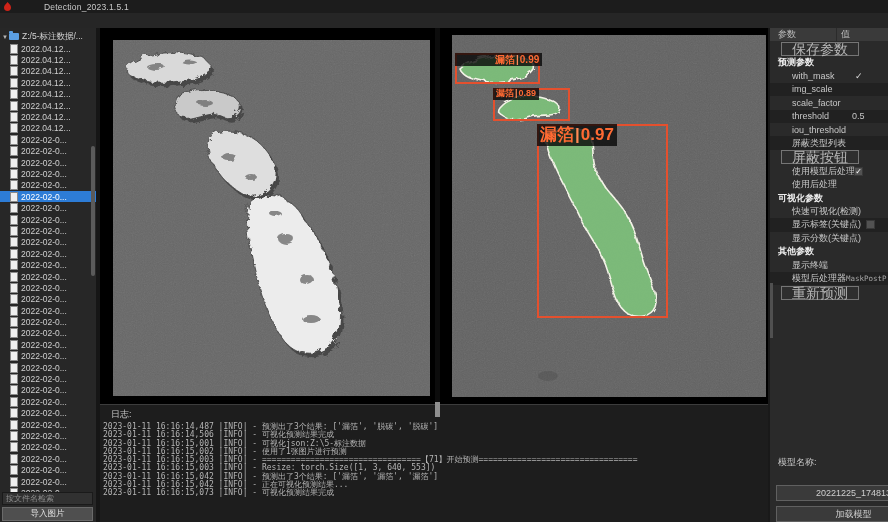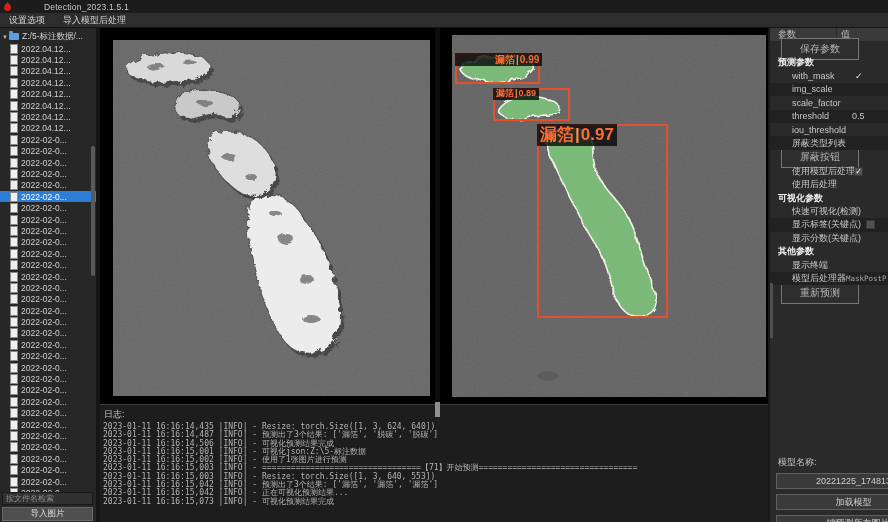--- a/index.html
+++ b/index.html
@@ -40,63 +40,59 @@
   .viewer.vright{flex:1;}
   .imgsvg{position:absolute;left:0;top:0;}
   .det-layer{position:absolute;left:0;top:0;right:0;bottom:0;}
   .det-box{position:absolute;border:2px solid #e4502e;box-sizing:border-box;}
   .det-tag{position:absolute;left:-2px;top:-2px;background:rgba(8,8,8,.8);color:#ff6a33;font-weight:bold;
            white-space:nowrap;padding:0 3px;line-height:1.3;}
   .det-sep{padding:0 1px;color:#ff8a55;}
   
   .log{position:absolute;top:376px;left:0;right:0;bottom:0;background:#1d1d1d;border-top:1px solid #3c3c3c;
        padding:1px 0 0 3px;overflow:hidden;}
-  .log-title{font-size:9px;color:#c6c6c6;margin:2px 0 2px 1px;}
+  .log-title{font-size:9px;color:#c6c6c6;margin:2px 0 2px 8px;}
   .log-line{font-family:"DejaVu Sans Mono","Liberation Mono",monospace;font-size:8px;line-height:8.3px;
             color:#b4b4b4;white-space:pre;}
   
   .rp-header{display:flex;height:13px;background:#3a3a3a;color:#c2c2c2;font-size:9px;align-items:center;}
   .rp-header .c1{padding-left:8px;width:66px;box-sizing:border-box;}
   .rp-header .c2{border-left:1px solid #2b2b2b;padding-left:4px;flex:1;}
   .p-row{display:flex;align-items:center;height:13.4px;font-size:9px;color:#c8c8c8;padding-left:22px;position:relative;}
   .p-row.dark{background:#212121;}
   .p-section{font-weight:bold;color:#ededed;font-size:9px;height:13.4px;display:flex;align-items:center;padding-left:8px;}
   .p-btnrow{height:15px;display:flex;align-items:center;padding-left:11px;}
-  .p-btn{height:22px;width:78px;background:#2e2e2e;border:1px solid #757575;color:#b6b6b6;font-size:10px;
+  .p-btn{height:14px;width:78px;background:#2e2e2e;border:1px solid #757575;color:#b6b6b6;font-size:14px;
          line-height:10px;padding:0;font-family:"Liberation Sans",sans-serif;}
   .p-value{position:absolute;left:82px;color:#c6c6c6;font-size:9px;}
   .p-value.mono{left:76px;font-family:"DejaVu Sans Mono","Liberation Mono",monospace;font-size:7.5px;color:#a6a6a6;}
   .mark{position:absolute;left:85px;color:#dcdcdc;font-size:9px;}
   .chk{display:inline-block;width:9px;height:9px;background:#525252;border:1px solid #383838;box-sizing:border-box;
        font-size:8px;color:#fff;line-height:8px;text-align:center;}
   .chk.vcol{position:absolute;left:84px;}
   .chk.after{margin-left:5px;}
   .rp-scrollthumb{position:absolute;left:0;top:255px;width:3px;height:55px;background:#505050;}
   
   .rp-bottom{position:absolute;left:0;right:0;top:420px;bottom:0;overflow:hidden;}
-  .model-label{font-size:9px;color:#c6c6c6;margin:8px 0 4px 8px;}
+  .model-label{font-size:9px;color:#c6c6c6;margin:8px 0 16px 8px;}
   .rp-btn{display:block;width:155px;margin:0 0 5px 6px;height:16px;background:#3a3a3a;border:1px solid #606060;
           color:#cfcfcf;font-size:9px;text-align:center;padding:0;font-family:"Liberation Sans",sans-serif;}
 </style>
 </head>
 <body>
 
 <div class="app">
 
   <div class="titlebar">
     <svg class="appicon" viewBox="0 0 9 9">
       <path d="M4.5,0 C6,2 8,3 8,5.5 A3.5,3.5 0 1,1 1,5.5 C1,3.3 3,2.4 4.5,0 Z" fill="#cf2318"></path>
     </svg>
     <span class="title">Detection_2023.1.5.1</span>
   </div>
 
-  <div class="menubar">
-      <span class="menu-item">设置选项</span>
-      <span class="menu-item">导入模型后处理</span>
-    </div>
 
   <div class="main">
 
     <div class="sidebar">
       <div class="tree">
         <div class="tree-root">
           <span class="arrow">▼</span>
           <span class="folder"></span>
           <span>Z:/5-标注数据/...</span>
         </div>
@@ -349,21 +345,20 @@
               </div>
             </div>
         </div>
       </div>
 
       <div class="splitter-handle"></div>
 
       <div class="log">
         <div class="log-title">日志:</div>
         <div>
-            <div class="log-line">2023-01-11 16:16:14,435 |INFO| - Resize: torch.Size([1, 3, 624, 640])</div>
             <div class="log-line">2023-01-11 16:16:14,487 |INFO| - 预测出了3个结果: ['漏箔', '脱碳', '脱碳']</div>
             <div class="log-line">2023-01-11 16:16:14,506 |INFO| - 可视化预测结果完成</div>
             <div class="log-line">2023-01-11 16:16:15,001 |INFO| - 可视化json:Z:\5-标注数据</div>
             <div class="log-line">2023-01-11 16:16:15,002 |INFO| - 使用了1张图片进行预测</div>
             <div class="log-line">2023-01-11 16:16:15,003 |INFO| - =================================【71】开始预测=================================</div>
             <div class="log-line">2023-01-11 16:16:15,003 |INFO| - Resize: torch.Size([1, 3, 640, 553])</div>
             <div class="log-line">2023-01-11 16:16:15,042 |INFO| - 预测出了3个结果: ['漏箔', '漏箔', '漏箔']</div>
             <div class="log-line">2023-01-11 16:16:15,042 |INFO| - 正在可视化预测结果...</div>
             <div class="log-line">2023-01-11 16:16:15,073 |INFO| - 可视化预测结果完成</div>
           </div>

